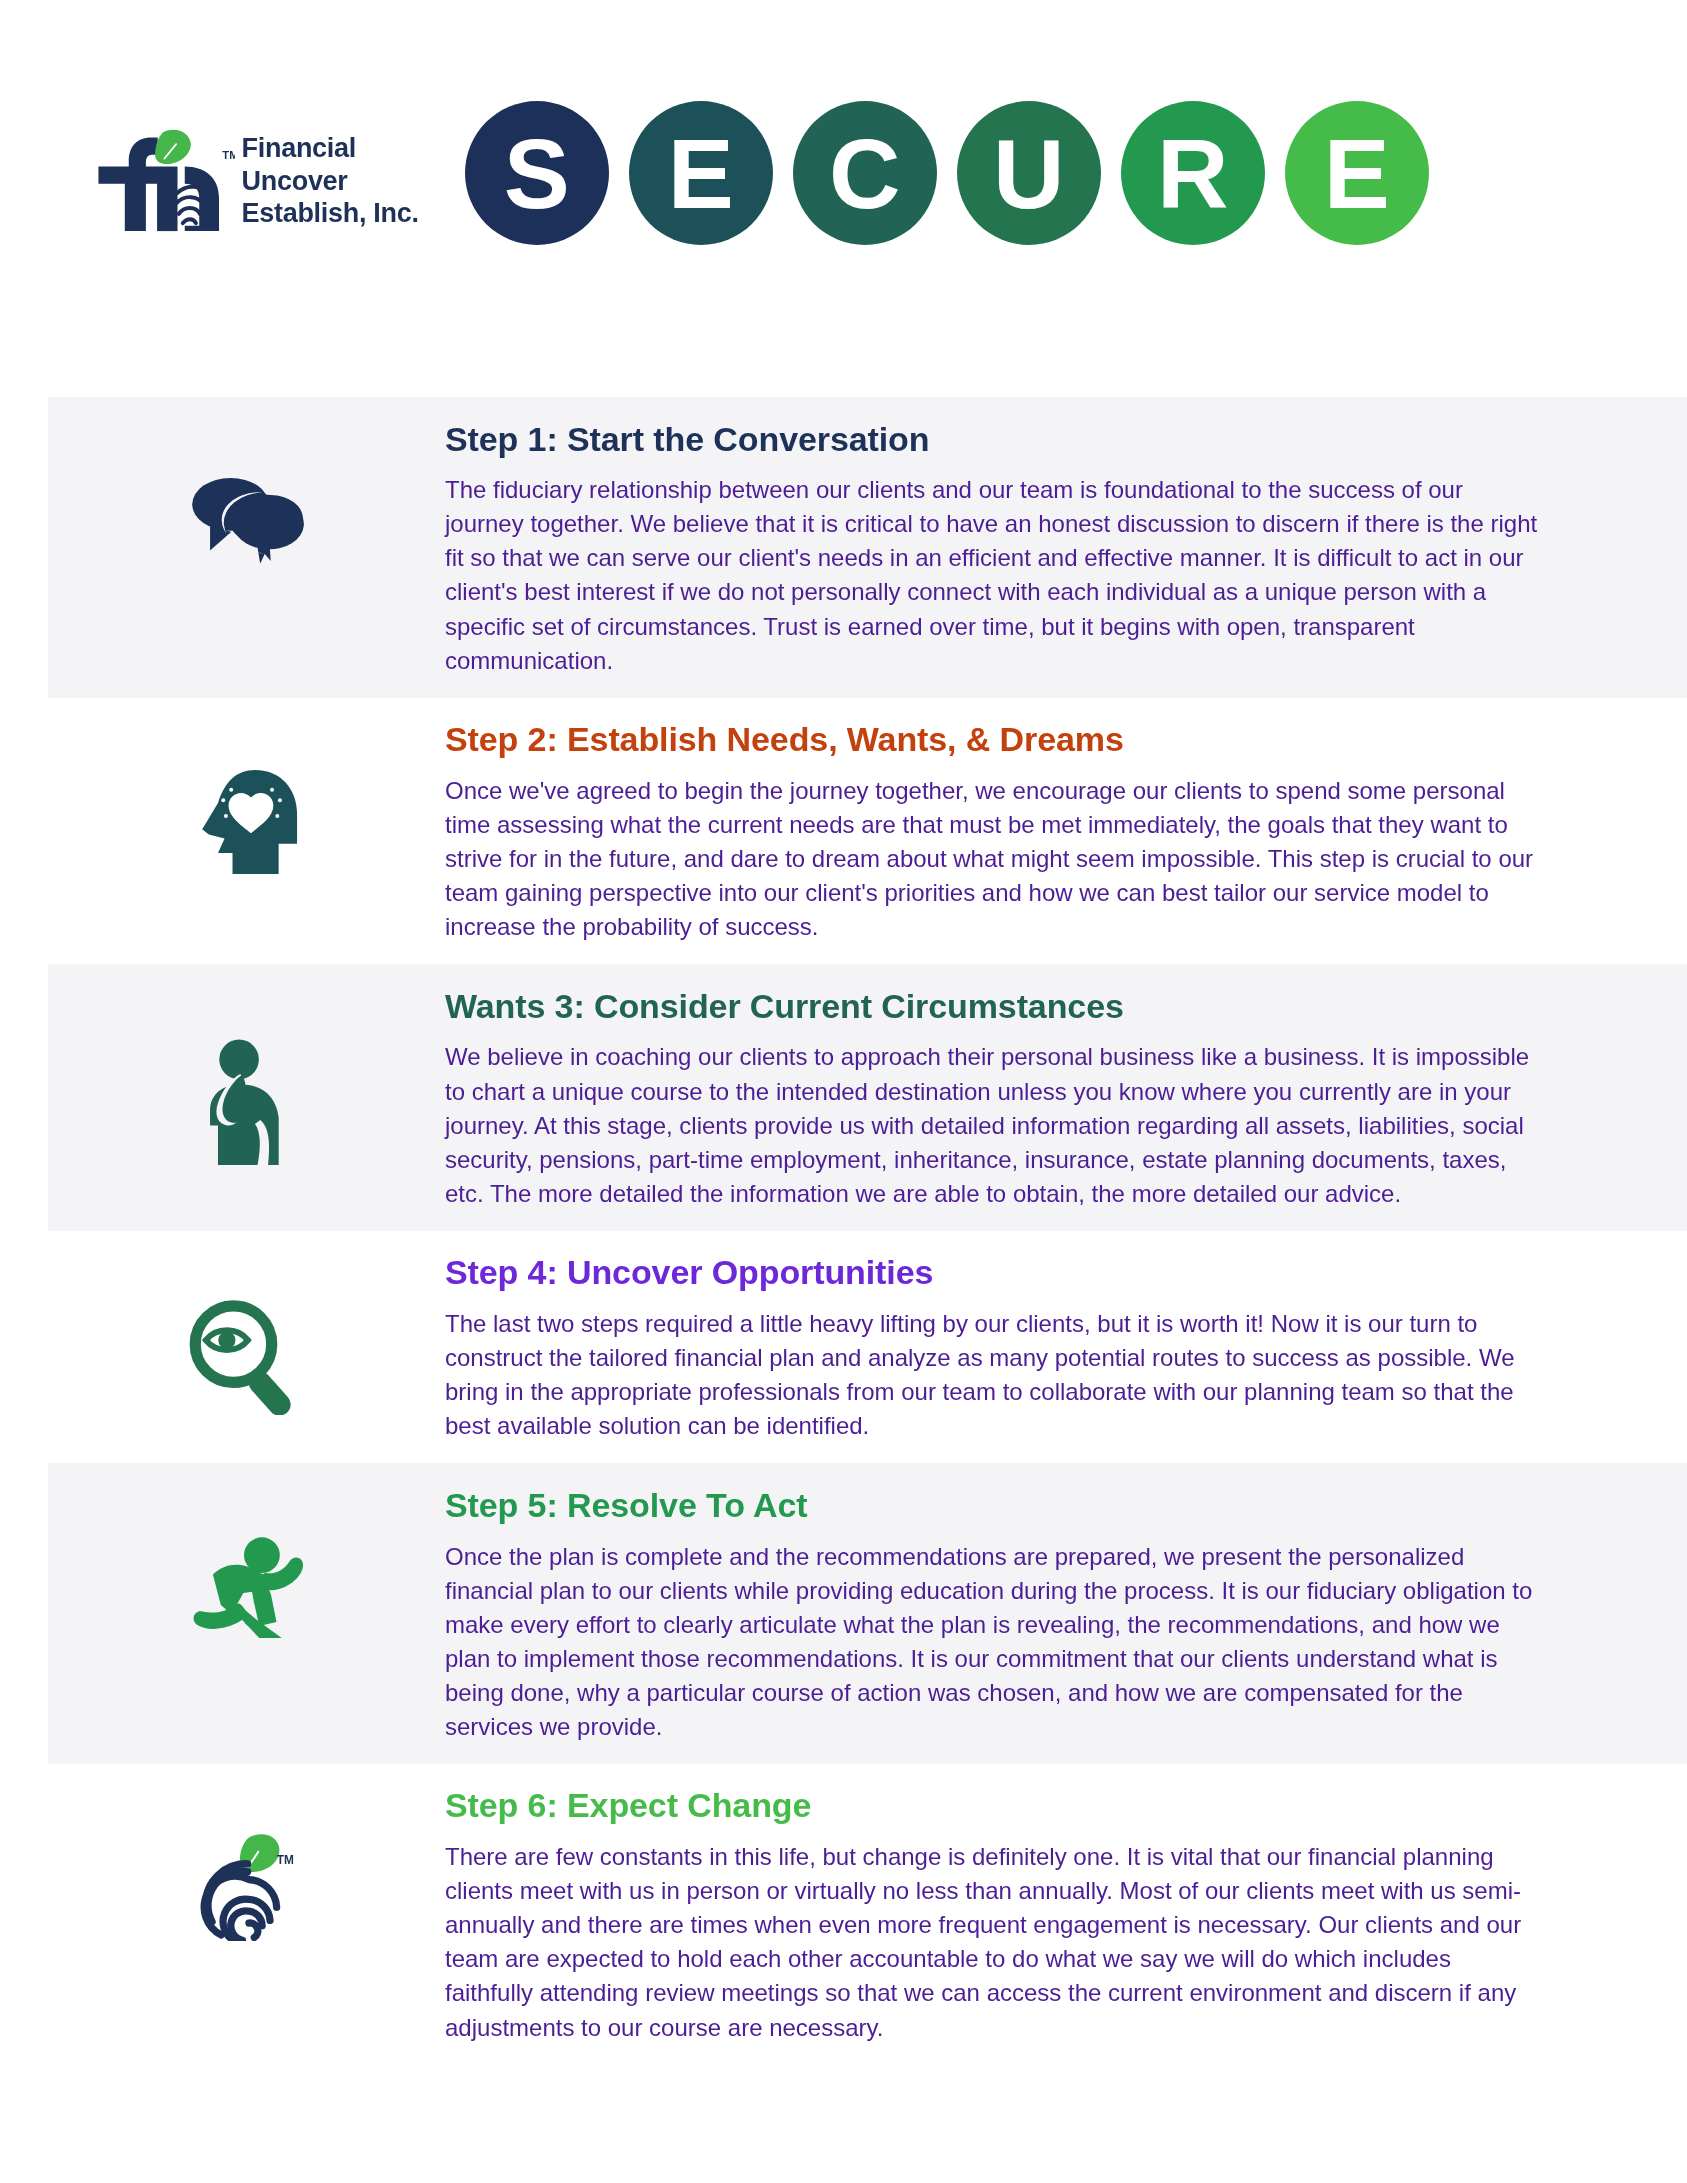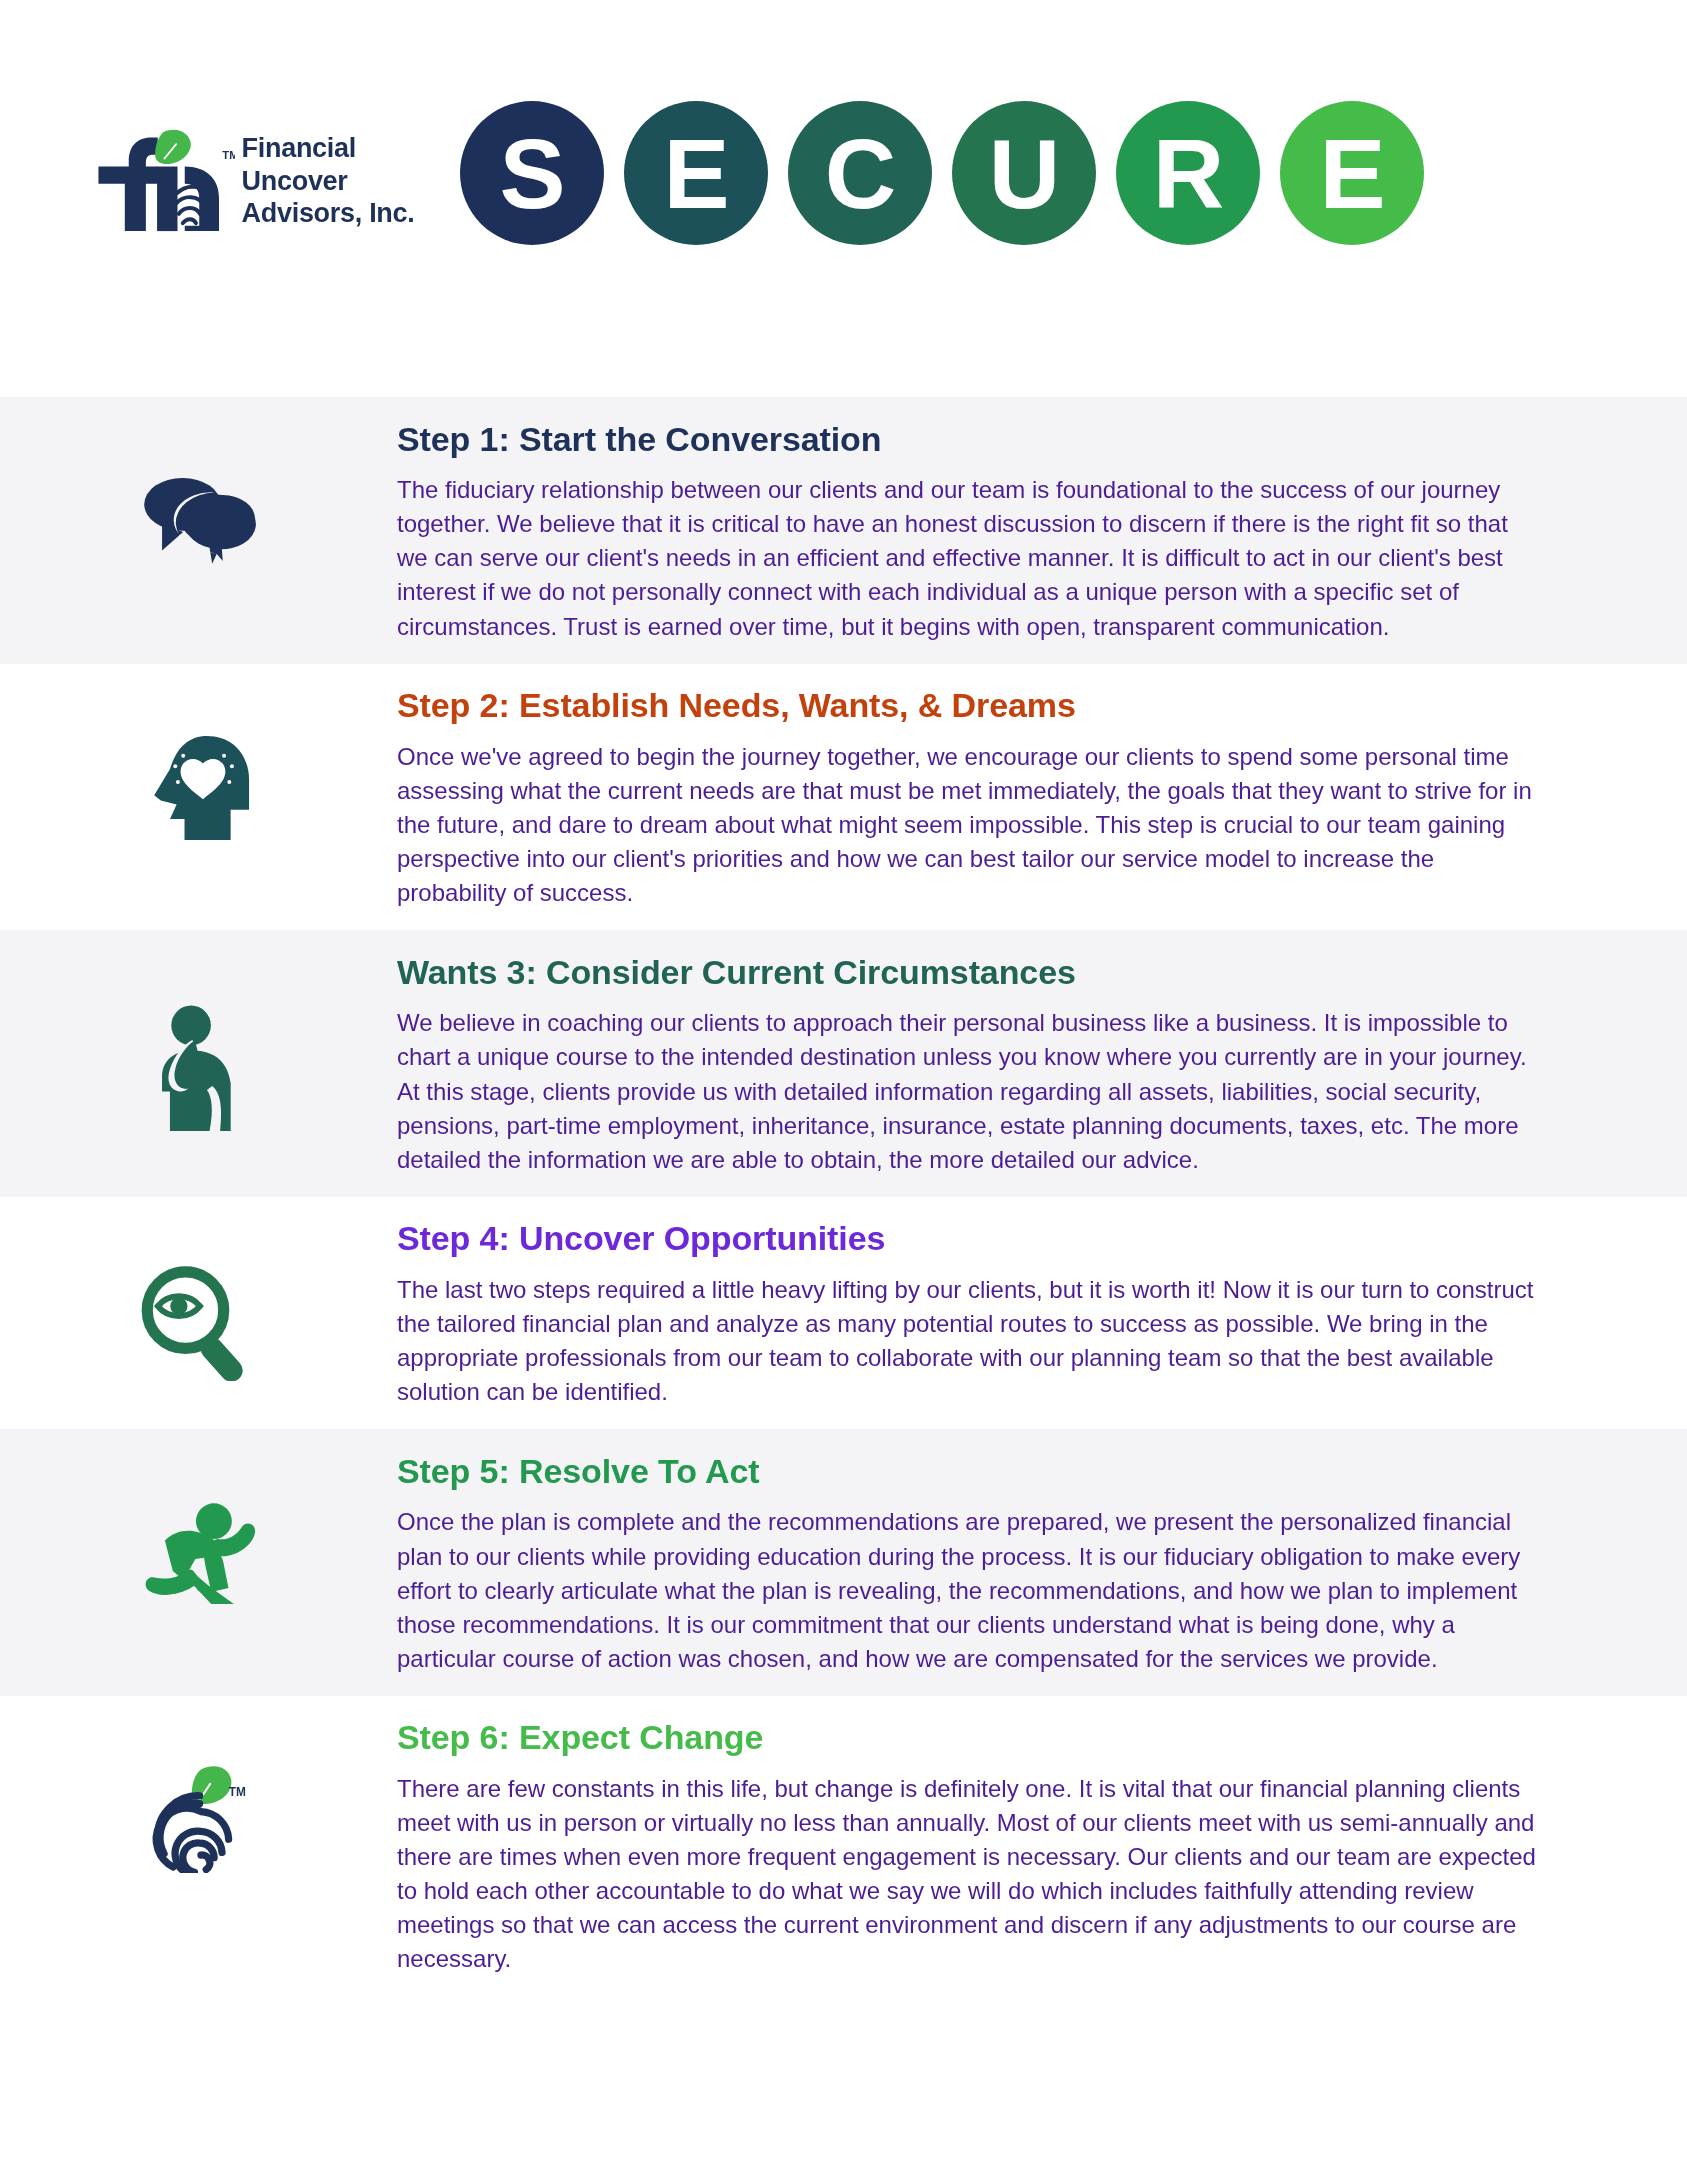--- a/index.html
+++ b/index.html
@@ -64,20 +64,21 @@
     font-size: 99px;
     font-weight: bold;
     line-height: 1;
     font-family: "Liberation Sans", sans-serif;
     flex: none;
   }
 
   
   .steps {
     position: relative;
+    padding-left: 48px;
   }
   .step {
     display: flex;
     align-items: flex-start;
     box-sizing: border-box;
     padding: 22.5px 119px 20px 0;
   }
   .step.shaded { background: #f4f4f6; }
   .step.plain  { background: #ffffff; }
 
@@ -132,21 +133,21 @@
           <path d="M130 132 c8 -12 26 -12 32 0"></path>
           <path d="M136 146 c6 -8 16 -8 20 0"></path>
         </g>
 
         <text x="196" y="48" font-family="Liberation Sans, sans-serif" font-size="17" font-weight="bold" fill="#1d3159">TM</text>
       </svg>
     </div>
     <div class="logo-text">
       <div>Financial</div>
       <div>Uncover</div>
-      <div>Advisors, Inc.</div>
+      <div>Establish, Inc.</div>
     </div>
   </div>
 
   <div class="secure-row">
     <div class="secure-circle" style="background:#1c3059">S</div>
     <div class="secure-circle" style="background:#1d5159">E</div>
     <div class="secure-circle" style="background:#216354">C</div>
     <div class="secure-circle" style="background:#24754f">U</div>
     <div class="secure-circle" style="background:#22994f">R</div>
     <div class="secure-circle" style="background:#45bb4a">E</div>

